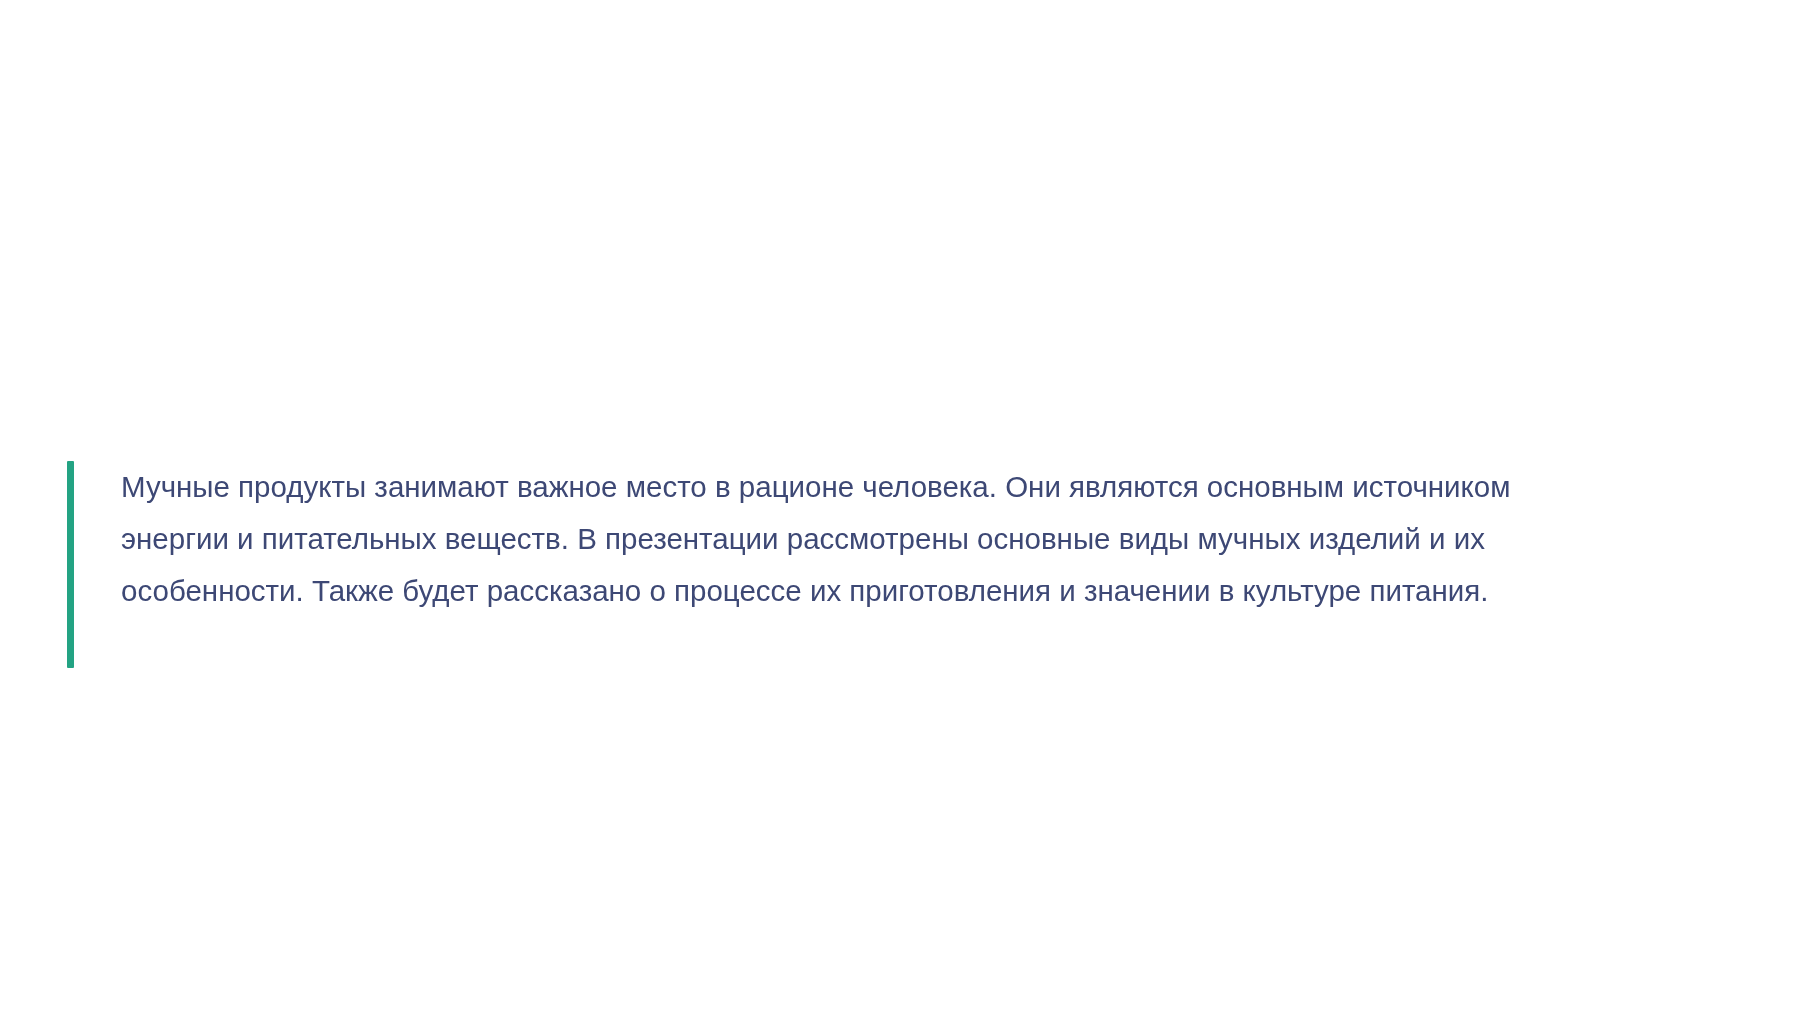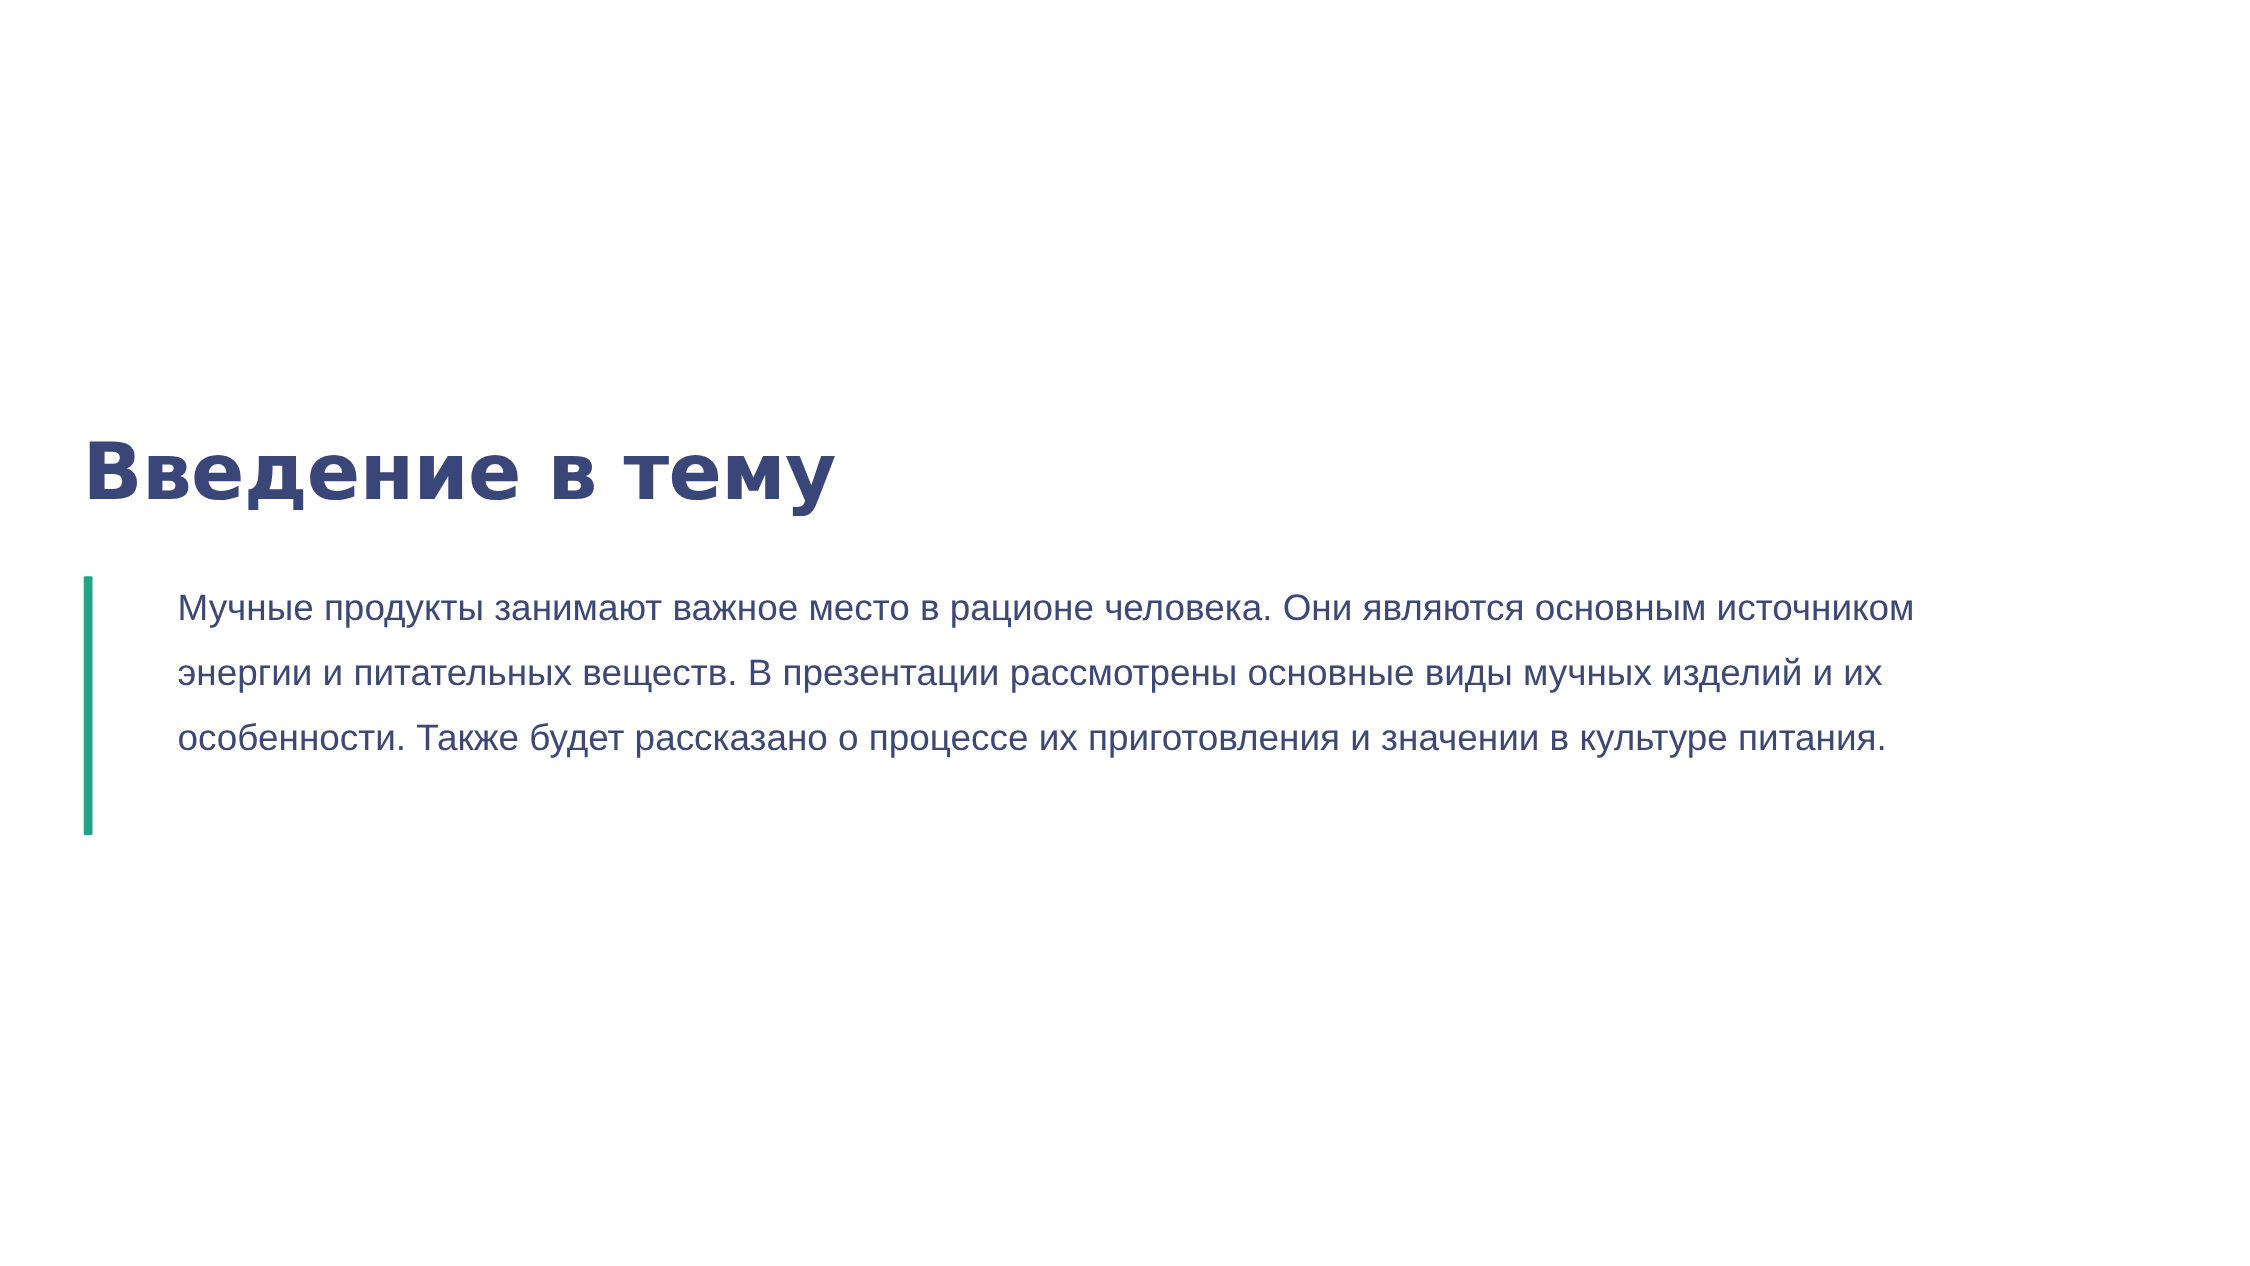--- a/index.html
+++ b/index.html
@@ -52,35 +52,34 @@
     flex: 0 0 auto;
     width: 7px;
     min-height: 207px;
     background: #23a383;
     border-radius: 1px;
   }
 
   .body-text {
     flex: 1 1 auto;
     margin: 0;
-    padding: 0 0 0 68px;
+    padding: 0 0 0 47px;
     font-family: "Liberation Sans", "DejaVu Sans", sans-serif;
     font-size: 29.5px;
     font-weight: 400;
     line-height: 52px;
     color: #3d4875;
     max-width: 1405px;
     text-align: left;
   }
 </style>
 </head>
 <body>
 
 <div class="slide">
 
-  <h1 class="slide-title">Введение в тему</h1>
 
   <div class="body-block">
     <div class="accent-bar"></div>
     <p class="body-text">Мучные продукты занимают важное место в рационе человека. Они являются основным источником энергии и питательных веществ. В презентации рассмотрены основные виды мучных изделий и их особенности. Также будет рассказано о процессе их приготовления и значении в культуре питания.</p>
   </div>
 
 </div>
 
 </body></html>

